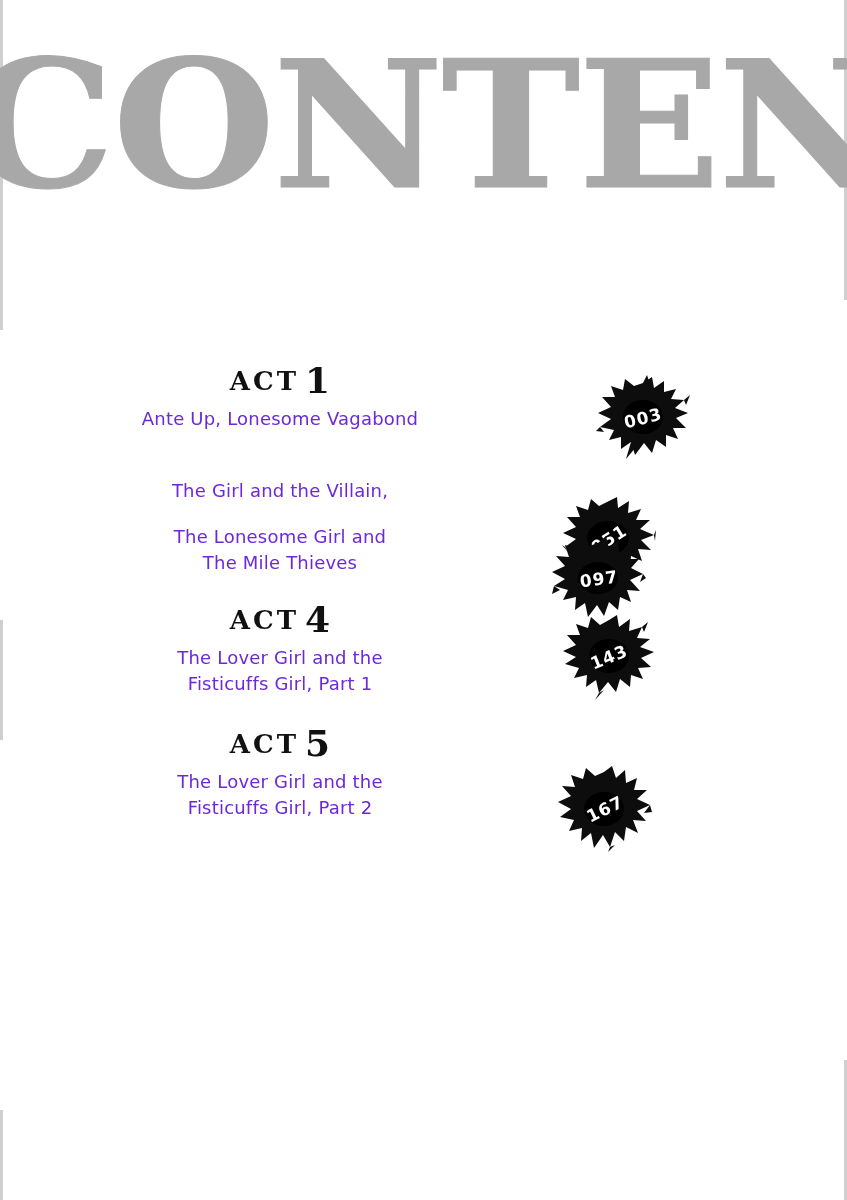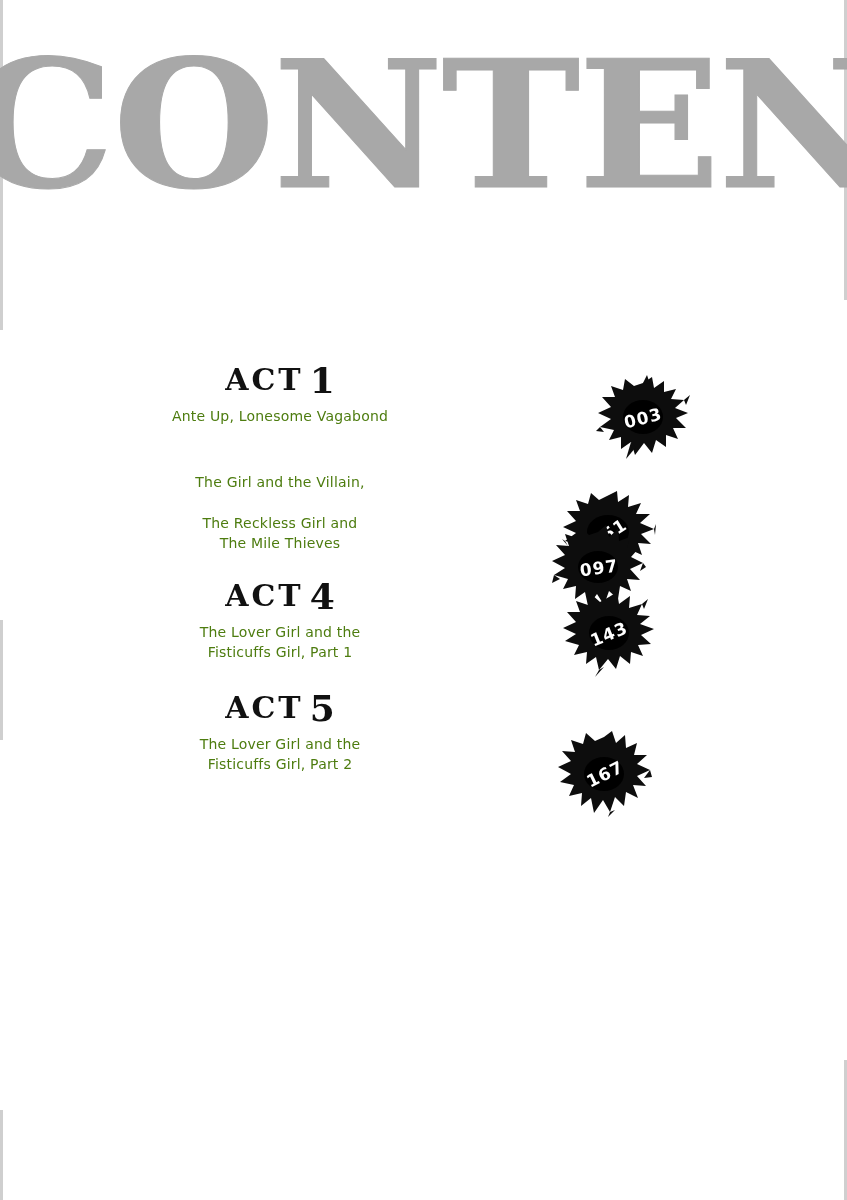--- a/index.html
+++ b/index.html
@@ -68,34 +68,34 @@
   .act-line {
     font-family: "DejaVu Serif", serif;
     font-weight: bold;
     font-size: 27px;
     letter-spacing: 2px;
     color: #111;
     line-height: 1.25;
     white-space: nowrap;
   }
   .act-line .act-word {
-    font-size: 30px;
+    font-size: 26px;
     letter-spacing: 3px;
   }
   .act-line .act-num {
     font-size: 36px;
     letter-spacing: 0;
     margin-left: 6px;
     position: relative;
     top: 3px;
   }
   .subtitle {
     font-family: "DejaVu Sans", sans-serif;
-    font-size: 14px;
-    color: #4d7c0f;
+    font-size: 18px;
+    color: #6d28d9;
     line-height: 1.45;
     margin-top: 6px;
     letter-spacing: 0.2px;
   }
   .subtitle .sub-line { display: block; }
 
   
   .hole {
     position: absolute;
     width: 94px;
@@ -181,21 +181,21 @@
         </g>
         <ellipse cx="46" cy="42" rx="21" ry="17" fill="#000"></ellipse>
       </svg>
       <div class="pg">051</div>
     </div>
   </div>
 
   <div class="toc-entry" style="margin-top:20px;">
     <div class="toc-text">
       <div class="subtitle">
-        <span class="sub-line">The Reckless Girl and</span>
+        <span class="sub-line">The Lonesome Girl and</span>
         <span class="sub-line">The Mile Thieves</span>
       </div>
     </div>
     <div class="hole hole-3">
       <svg width="94" height="86" viewBox="0 0 94 86" aria-hidden="true">
         <g fill="#0d0d0d">
           <path d="M46 7 L54 0 L57 12 L66 4 L67 16 L78 12 L75 23 L87 23 L79 32 L91 38 L78 44 L88 55 L75 54 L79 66 L68 61 L66 74 L57 66 L52 80 L45 69 L36 81 L33 67 L23 74 L24 61 L11 64 L16 54 L2 50 L13 43 L0 36 L13 30 L4 20 L17 21 L13 9 L25 13 L28 2 L37 10 Z"></path>
           <path d="M91 38 L94 42 L88 46 Z"></path>
           <path d="M2 50 L0 58 L8 54 Z"></path>
         </g>

